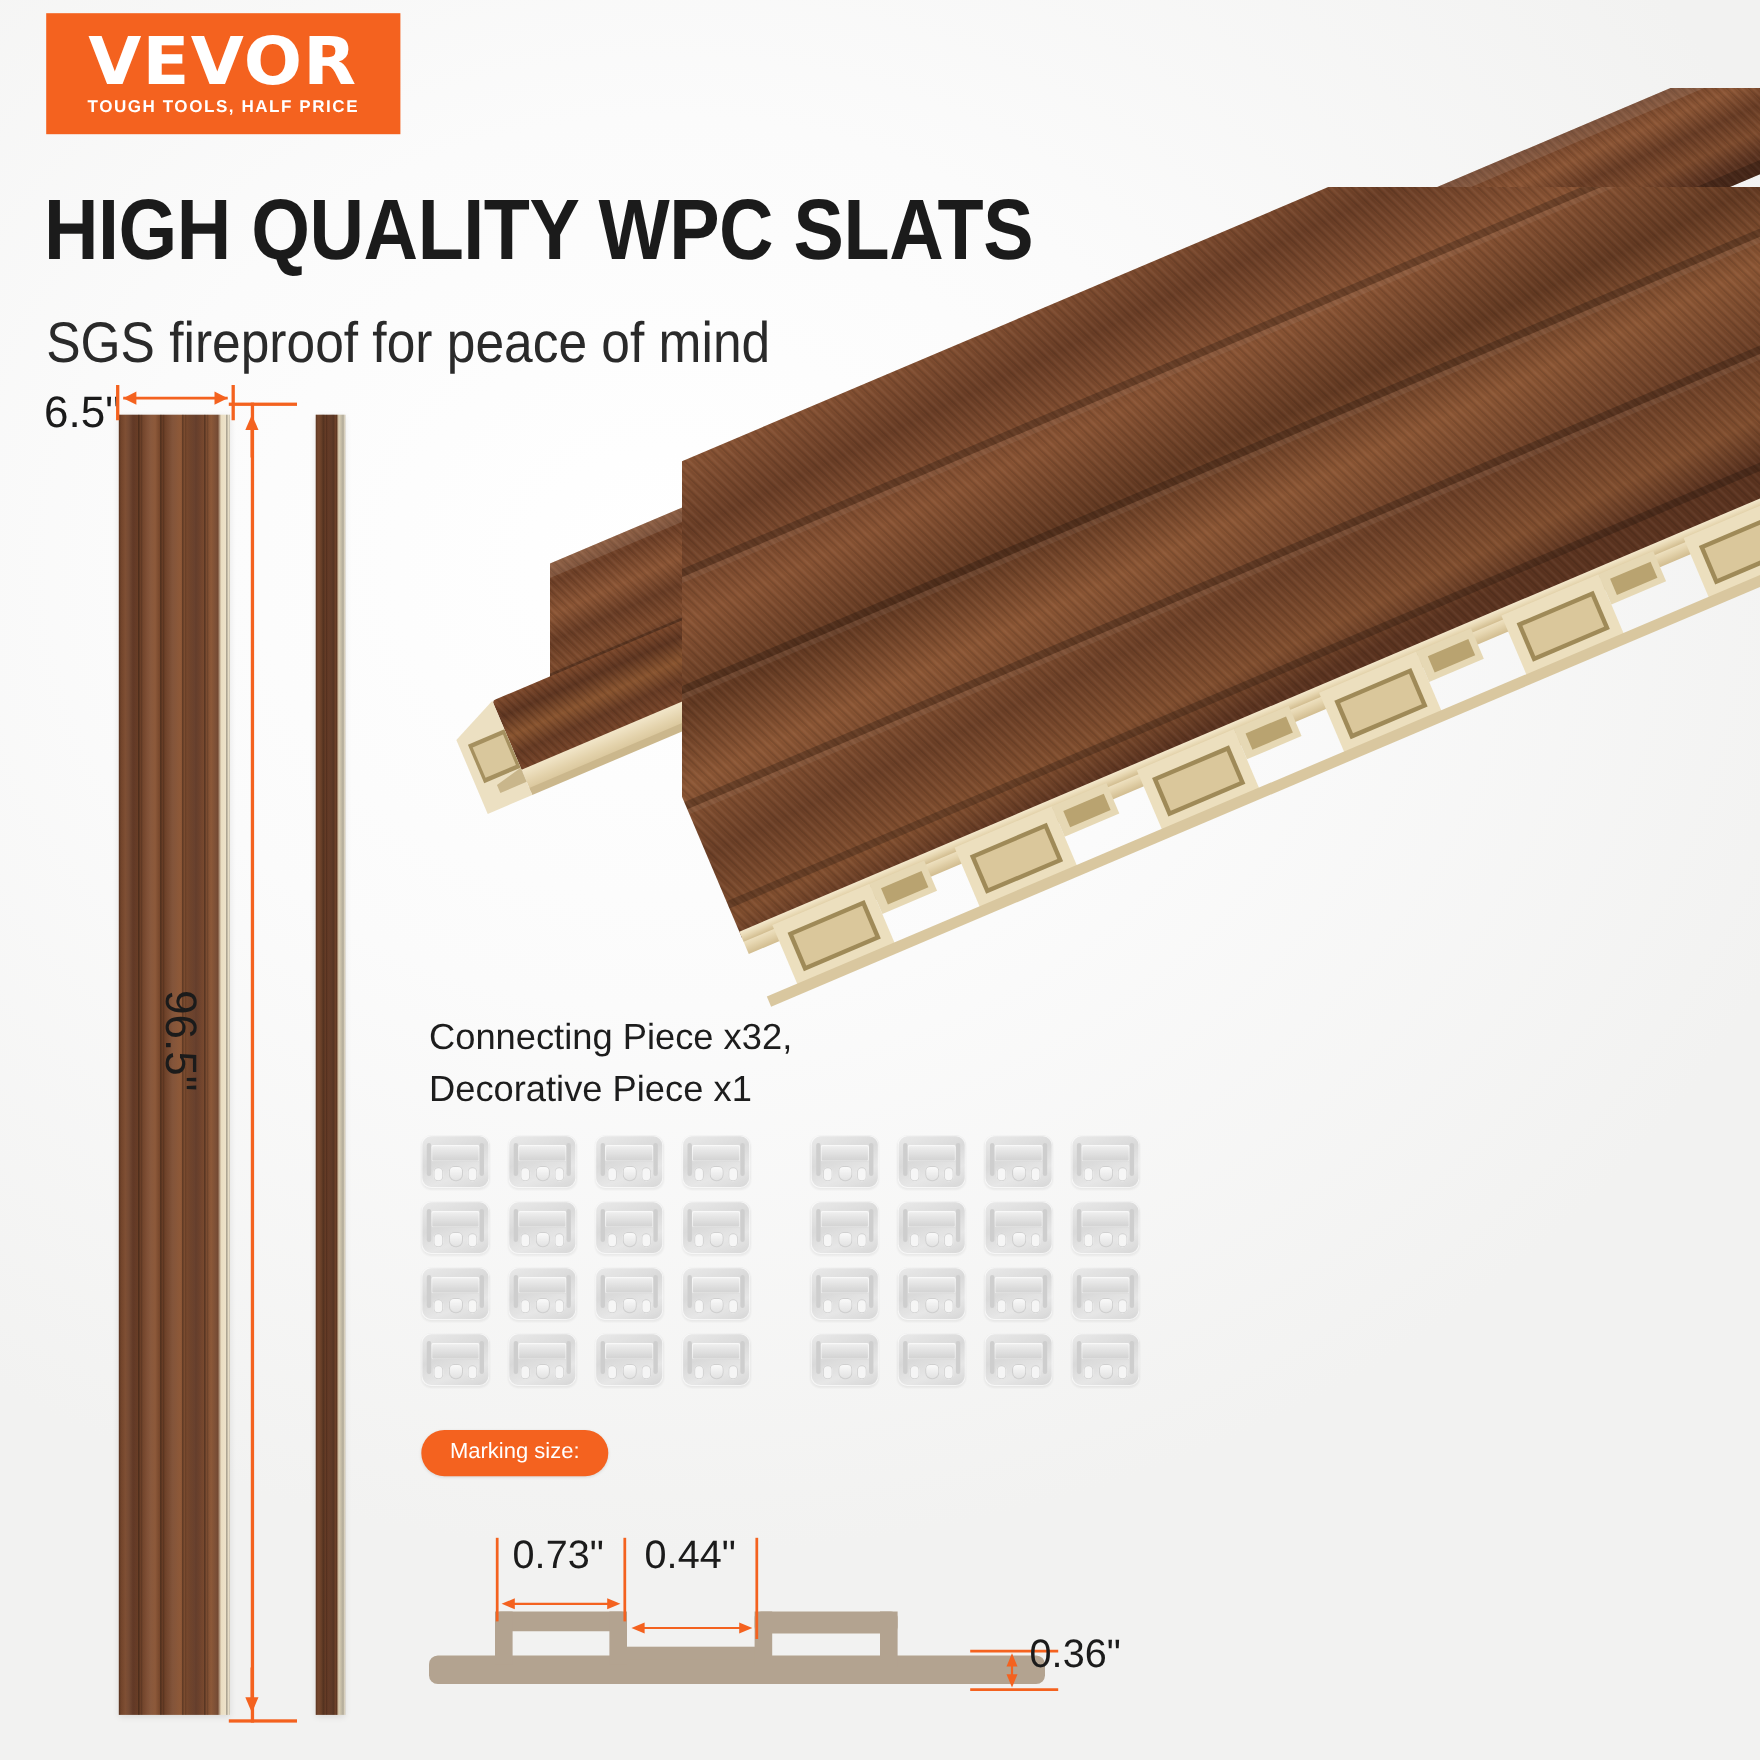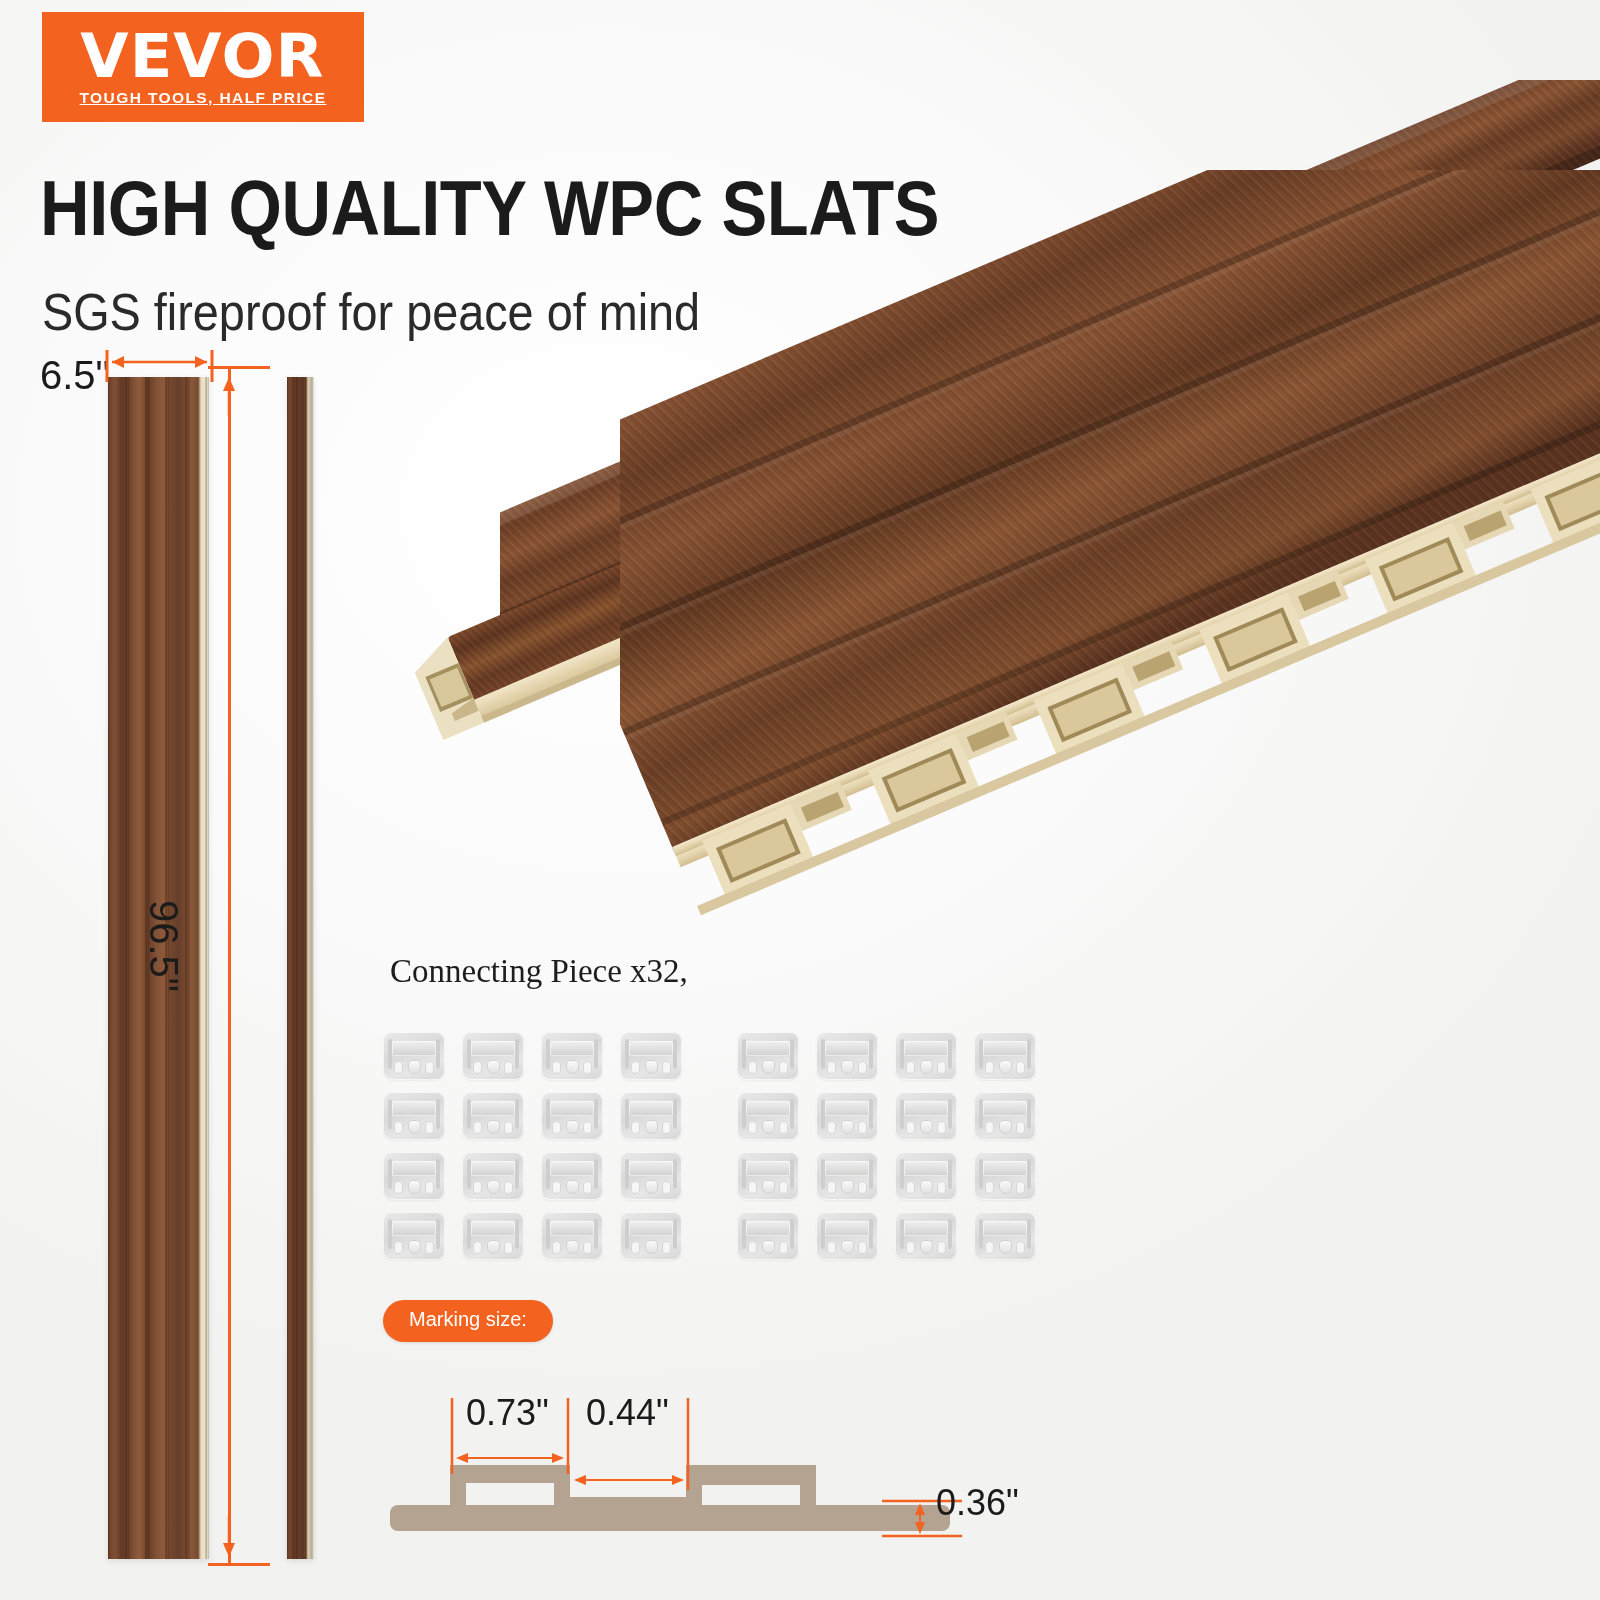--- a/index.html
+++ b/index.html
@@ -18,21 +18,21 @@
     background:#f4621f;display:flex;flex-direction:column;
     align-items:center;justify-content:center;
   }
   .logo-word{
     color:#fff;font-weight:bold;font-size:60px;letter-spacing:1px;
     font-family:"DejaVu Sans",sans-serif;line-height:.95;
     transform:scaleX(1.04);
   }
   .logo-tag{
     color:#fff;font-size:15.5px;font-weight:bold;letter-spacing:1.4px;
-    margin-top:4px;font-family:"Liberation Sans",sans-serif;text-decoration:underline;
+    margin-top:4px;font-family:"Liberation Sans",sans-serif;
   }
 
   
   .h1{
     position:absolute;left:40px;top:163px;
     font-family:"Liberation Sans Narrow","Liberation Sans",sans-serif;
     font-weight:bold;font-size:78px;color:#1b1b1b;letter-spacing:-0.5px;
     transform:scaleX(.88);transform-origin:left center;white-space:nowrap;
   }
   .h2{
@@ -109,23 +109,23 @@
     box-shadow:inset 0 0 0 1px #cfcfcf;
   }
   .clip .h1h{left:11px;} .clip .h2h{right:11px;}
   .clip .hub{
     position:absolute;left:25px;top:28px;width:13px;height:14px;border-radius:5px 5px 7px 7px;
     background:linear-gradient(180deg,#fdfdfd,#dcdcdc);box-shadow:inset 0 0 0 1px #c8c8c8;
   }
 
   
   .pieces{
-    position:absolute;left:390px;top:948px;
+    position:absolute;left:390px;top:920px;
     font-size:33px;line-height:1.42;color:#1d1d1d;
-    font-family:Liberation Serif, serif;
+    font-family:Liberation Sans, sans-serif;
   }
 
   .badge{
     position:absolute;left:383px;top:1300px;
     background:#f4621f;color:#fff;border-radius:22px;
     padding:8px 26px 11px 26px;font-size:20px;
     font-family:"Liberation Sans",sans-serif;
     box-shadow:0 1px 3px rgba(0,0,0,.12);
   }
 </style>
@@ -326,20 +326,21 @@
     <path d="M10,3 L4,17 L16,17 Z" fill="#f4621f"></path>
   </svg>
   <svg class="arrow" style="left:219px;top:1514px;width:20px;height:46px;" viewBox="0 0 20 46">
     <line x1="10" y1="2" x2="10" y2="36" stroke="#f4621f" stroke-width="2.5"></line>
     <path d="M10,43 L4,29 L16,29 Z" fill="#f4621f"></path>
   </svg>
   <div class="dimtext" style="left:186px;top:900px;font-size:40px;transform:rotate(90deg);transform-origin:left top;">96.5"</div>
 
   <div class="pieces">
     <div>Connecting Piece x32,</div>
+    <div>Decorative Piece x1</div>
   </div>
 
   <div class="clipgrid">
     <div class="cliprow">
       <div class="clip">
           <div class="bar"></div>
           <div class="side sl"></div>
           <div class="side sr"></div>
           <div class="h1h"></div>
           <div class="hub"></div>

